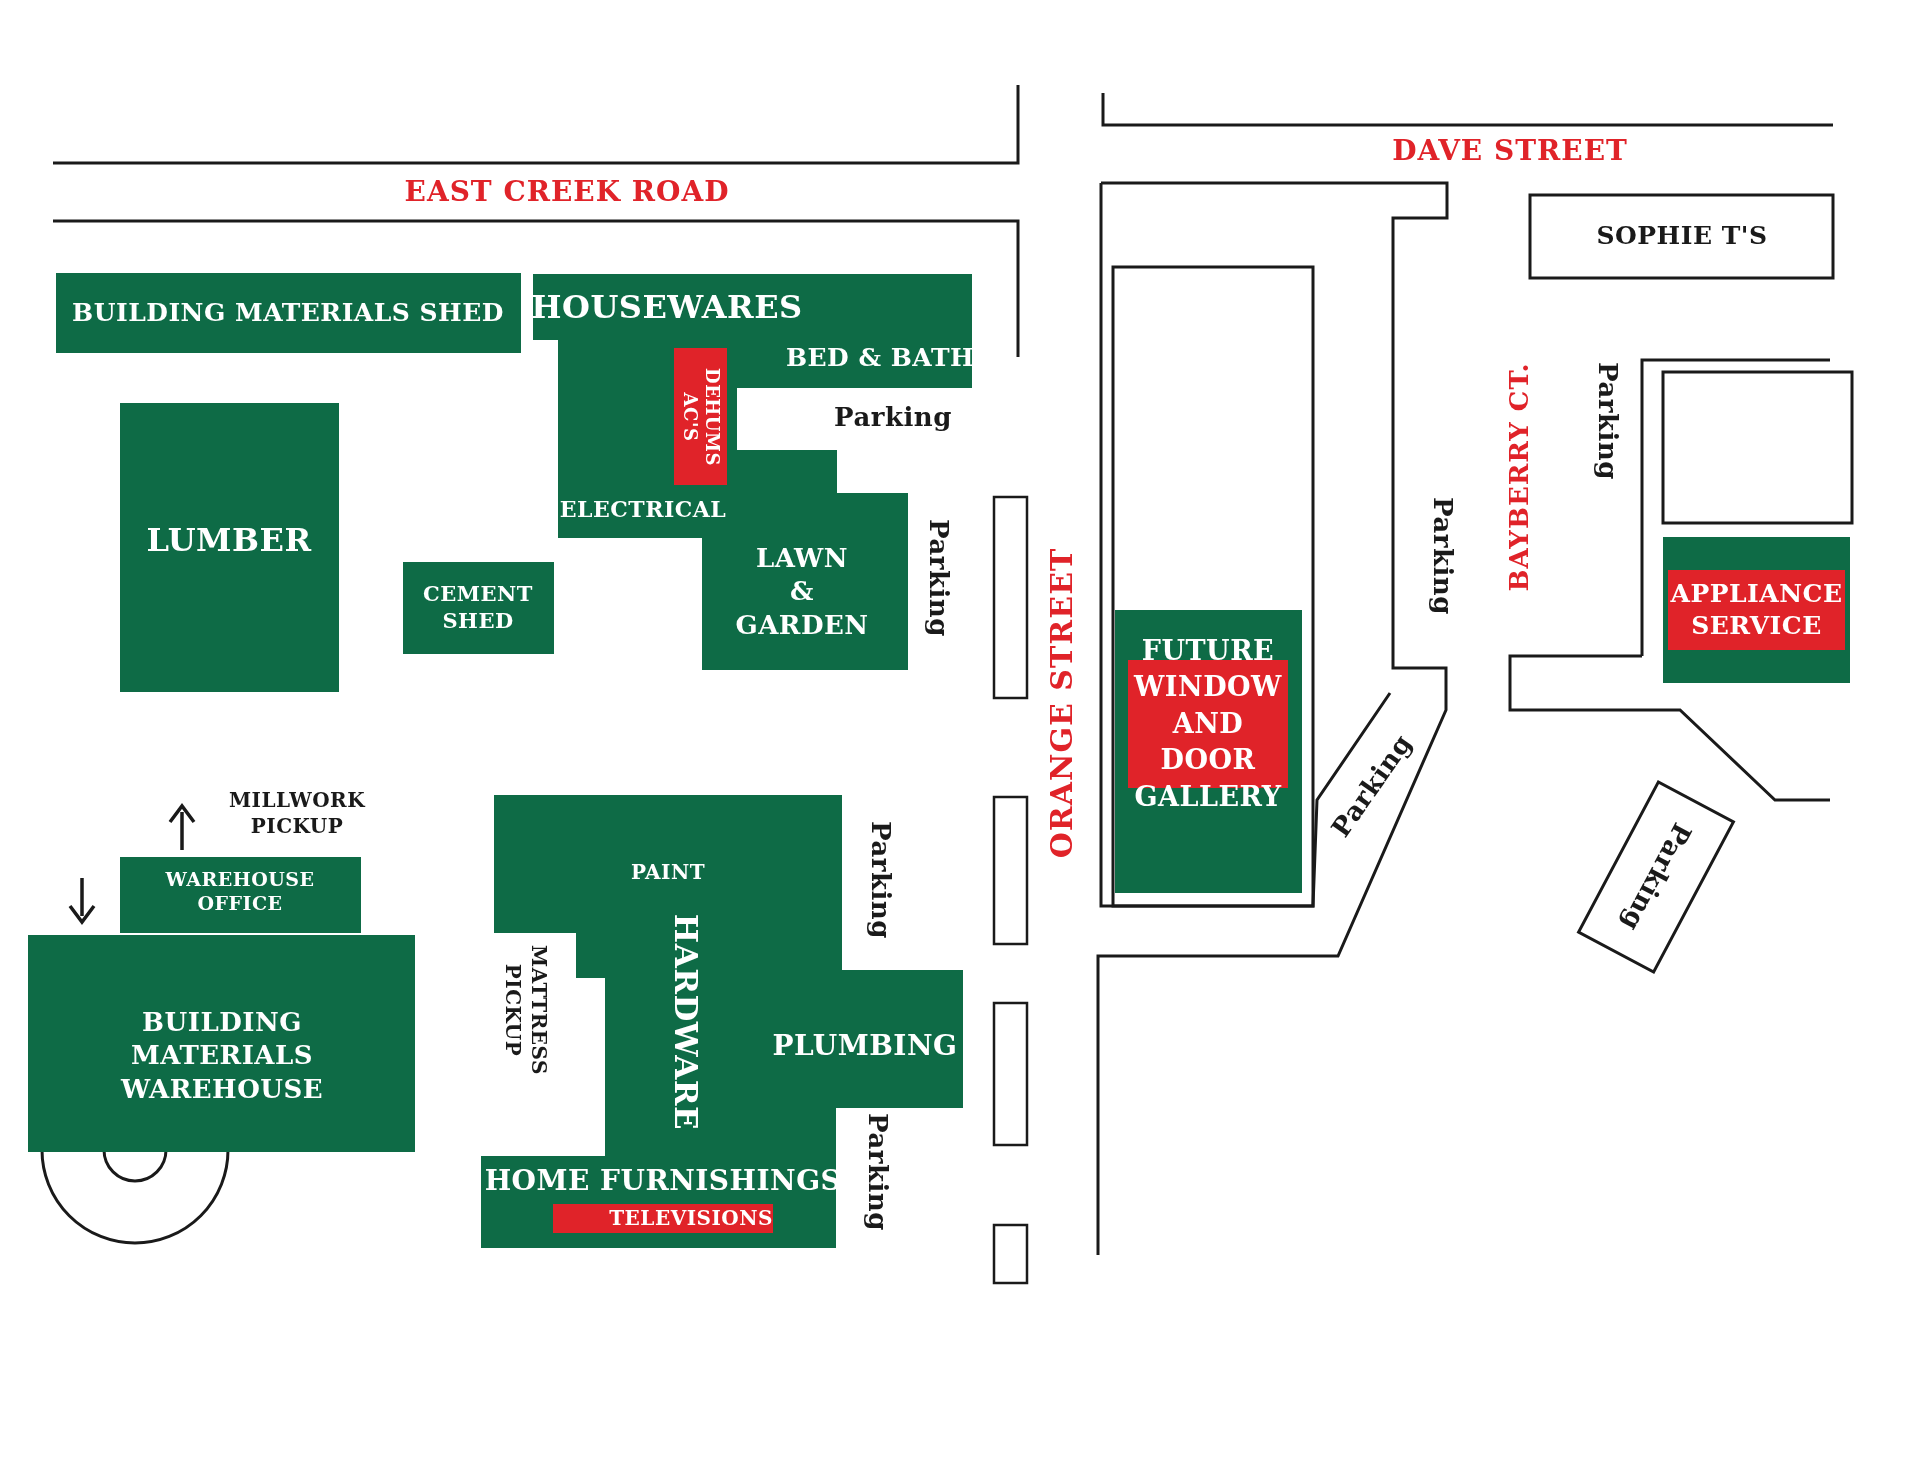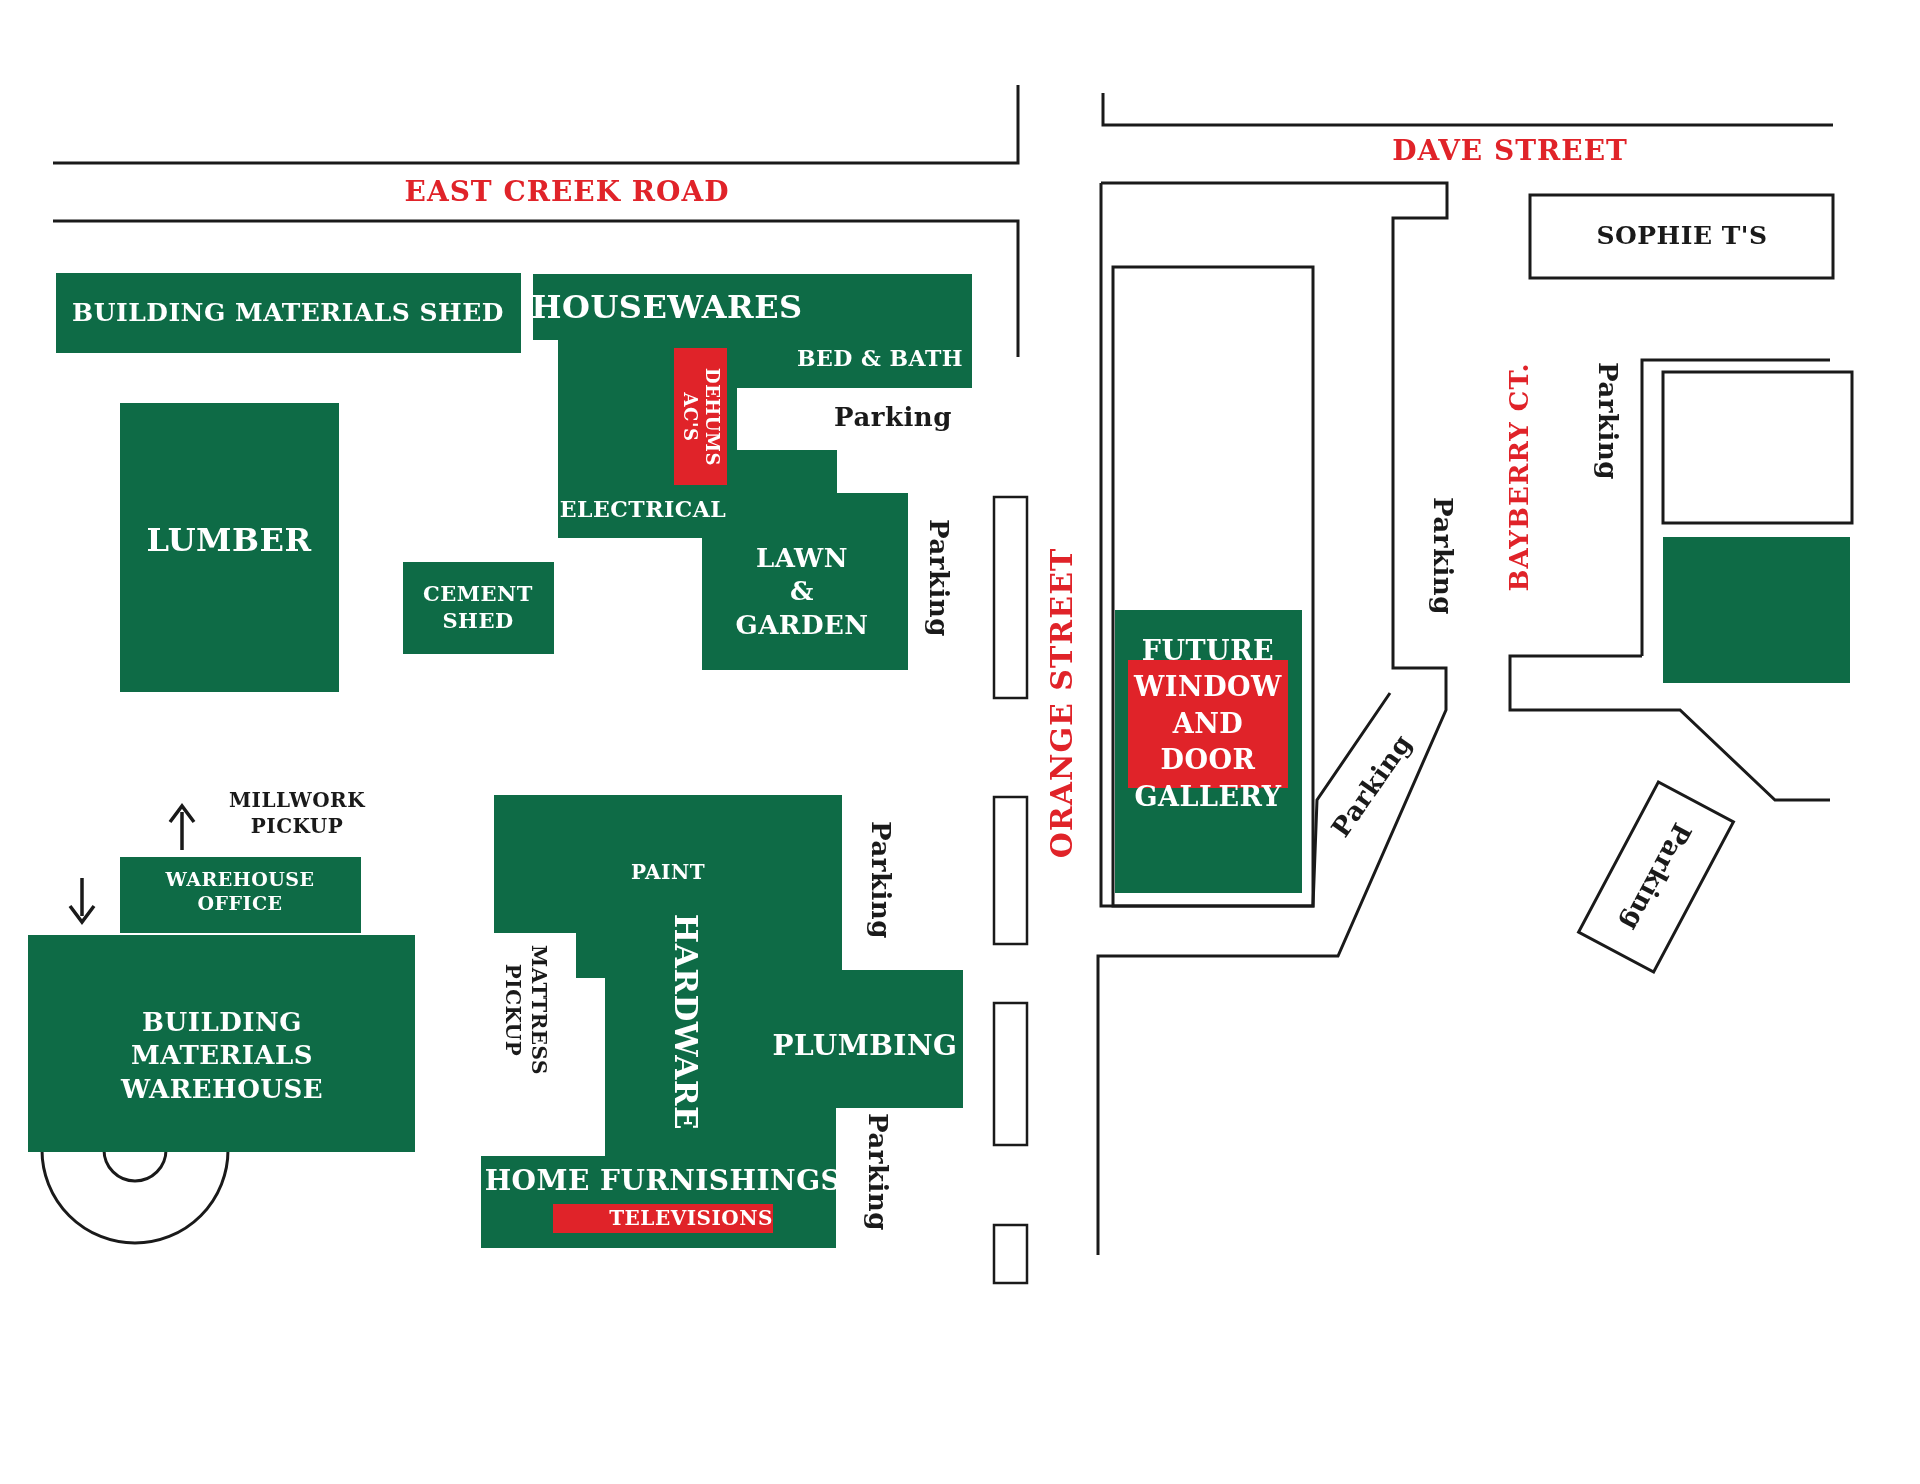--- a/index.html
+++ b/index.html
@@ -57,29 +57,33 @@
   <div class="ovl" style="left:553px;top:1204px;width:220px;height:29px;justify-content:flex-end;">
     <span class="lbl white" style="position:static;font-size:20px;">TELEVISIONS</span>
   </div>
   <div class="ovl" style="left:1128px;top:660px;width:160px;height:128px;">
     <span class="lbl white" style="position:static;font-size:27px;line-height:1.35;">FUTURE
 WINDOW
 AND
 DOOR
 GALLERY</span>
   </div>
+  <div class="ovl" style="left:1668px;top:570px;width:177px;height:80px;">
+    <span class="lbl white" style="position:static;font-size:25px;">APPLIANCE
+SERVICE</span>
+  </div>
 
   <div class="lbl redtxt" style="left:567px;top:192px;transform:translate(-50%,-50%);font-size:28px;letter-spacing:1px;">EAST CREEK ROAD</div>
   <div class="lbl redtxt" style="left:1510px;top:151px;transform:translate(-50%,-50%);font-size:28px;letter-spacing:1px;">DAVE STREET</div>
   <div class="lbl redtxt" style="left:1062px;top:703px;transform:translate(-50%,-50%) rotate(-90deg);font-size:30px;letter-spacing:1px;white-space:nowrap;">ORANGE STREET</div>
   <div class="lbl redtxt" style="left:1520px;top:477px;transform:translate(-50%,-50%) rotate(-90deg);font-size:26px;letter-spacing:1px;white-space:nowrap;">BAYBERRY CT.</div>
 
   <div class="lbl white" style="left:288px;top:313px;transform:translate(-50%,-50%);font-size:25px;white-space:nowrap;">BUILDING MATERIALS SHED</div>
   <div class="lbl white" style="left:667px;top:307px;transform:translate(-50%,-50%);font-size:32px;white-space:nowrap;">HOUSEWARES</div>
-  <div class="lbl white" style="left:880px;top:358px;transform:translate(-50%,-50%);font-size:22px;white-space:nowrap;text-align:center;">BED &amp; BATH</div>
+  <div class="lbl white" style="left:880px;top:358px;transform:translate(-50%,-50%);font-size:25px;white-space:nowrap;text-align:center;">BED &amp; BATH</div>
   <div class="lbl white" style="left:643px;top:509px;transform:translate(-50%,-50%);font-size:22px;white-space:nowrap;">ELECTRICAL</div>
   <div class="lbl white" style="left:802px;top:592px;transform:translate(-50%,-50%);font-size:26px;">LAWN
 &amp;
 GARDEN</div>
   <div class="lbl white" style="left:690px;top:417px;transform:translate(-50%,-50%) rotate(90deg);font-size:18px;white-space:nowrap;">AC'S</div>
   <div class="lbl white" style="left:712px;top:417px;transform:translate(-50%,-50%) rotate(90deg);font-size:18px;white-space:nowrap;">DEHUMS</div>
   <div class="lbl white" style="left:229px;top:540px;transform:translate(-50%,-50%);font-size:32px;white-space:nowrap;">LUMBER</div>
   <div class="lbl white" style="left:478px;top:608px;transform:translate(-50%,-50%);font-size:21px;">CEMENT
 SHED</div>
   <div class="lbl" style="left:297px;top:814px;transform:translate(-50%,-50%);font-size:20px;">MILLWORK

